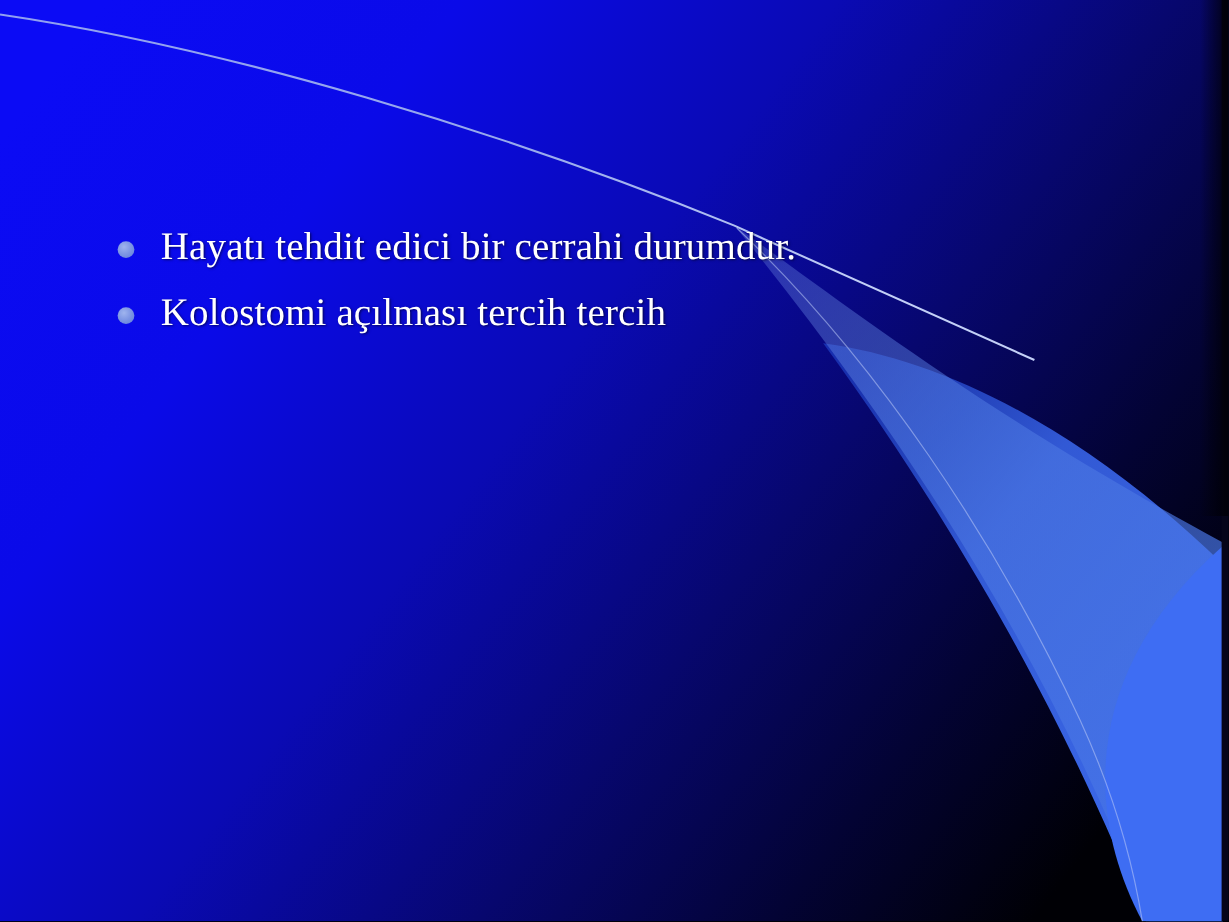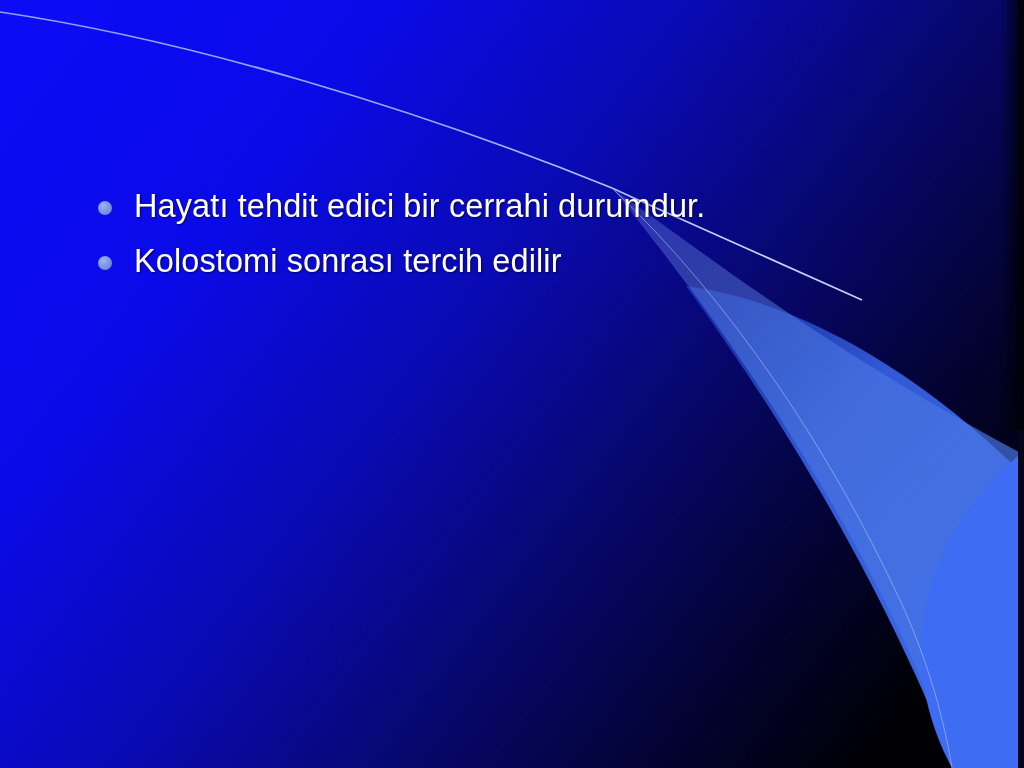--- a/index.html
+++ b/index.html
@@ -6,21 +6,21 @@
     margin: 0;
     padding: 0;
     background: #000000;
   }
   #slide {
     position: relative;
     width: 1024px;
     height: 768px;
     overflow: hidden;
     background: #000006;
-    font-family: Liberation Sans, sans-serif;
+    font-family: Liberation Serif, serif;
   }
 
   
   #bg-svg {
     position: absolute;
     left: 0; top: 0;
     width: 1024px;
     height: 768px;
     display: block;
   }
@@ -133,17 +133,17 @@
 
     <div class="bullet-row">
       <span class="bullet-marker"></span>
       <div class="bullet-text nojust">Hayatı tehdit edici bir cerrahi durumdur.</div>
     </div>
 
 
 
     <div class="bullet-row">
       <span class="bullet-marker"></span>
-      <div class="bullet-text nojust">Kolostomi sonrası tercih edilir</div>
+      <div class="bullet-text nojust">Kolostomi açılması tercih tercih</div>
     </div>
 
   </div>
 </div>
 
 </body></html>

